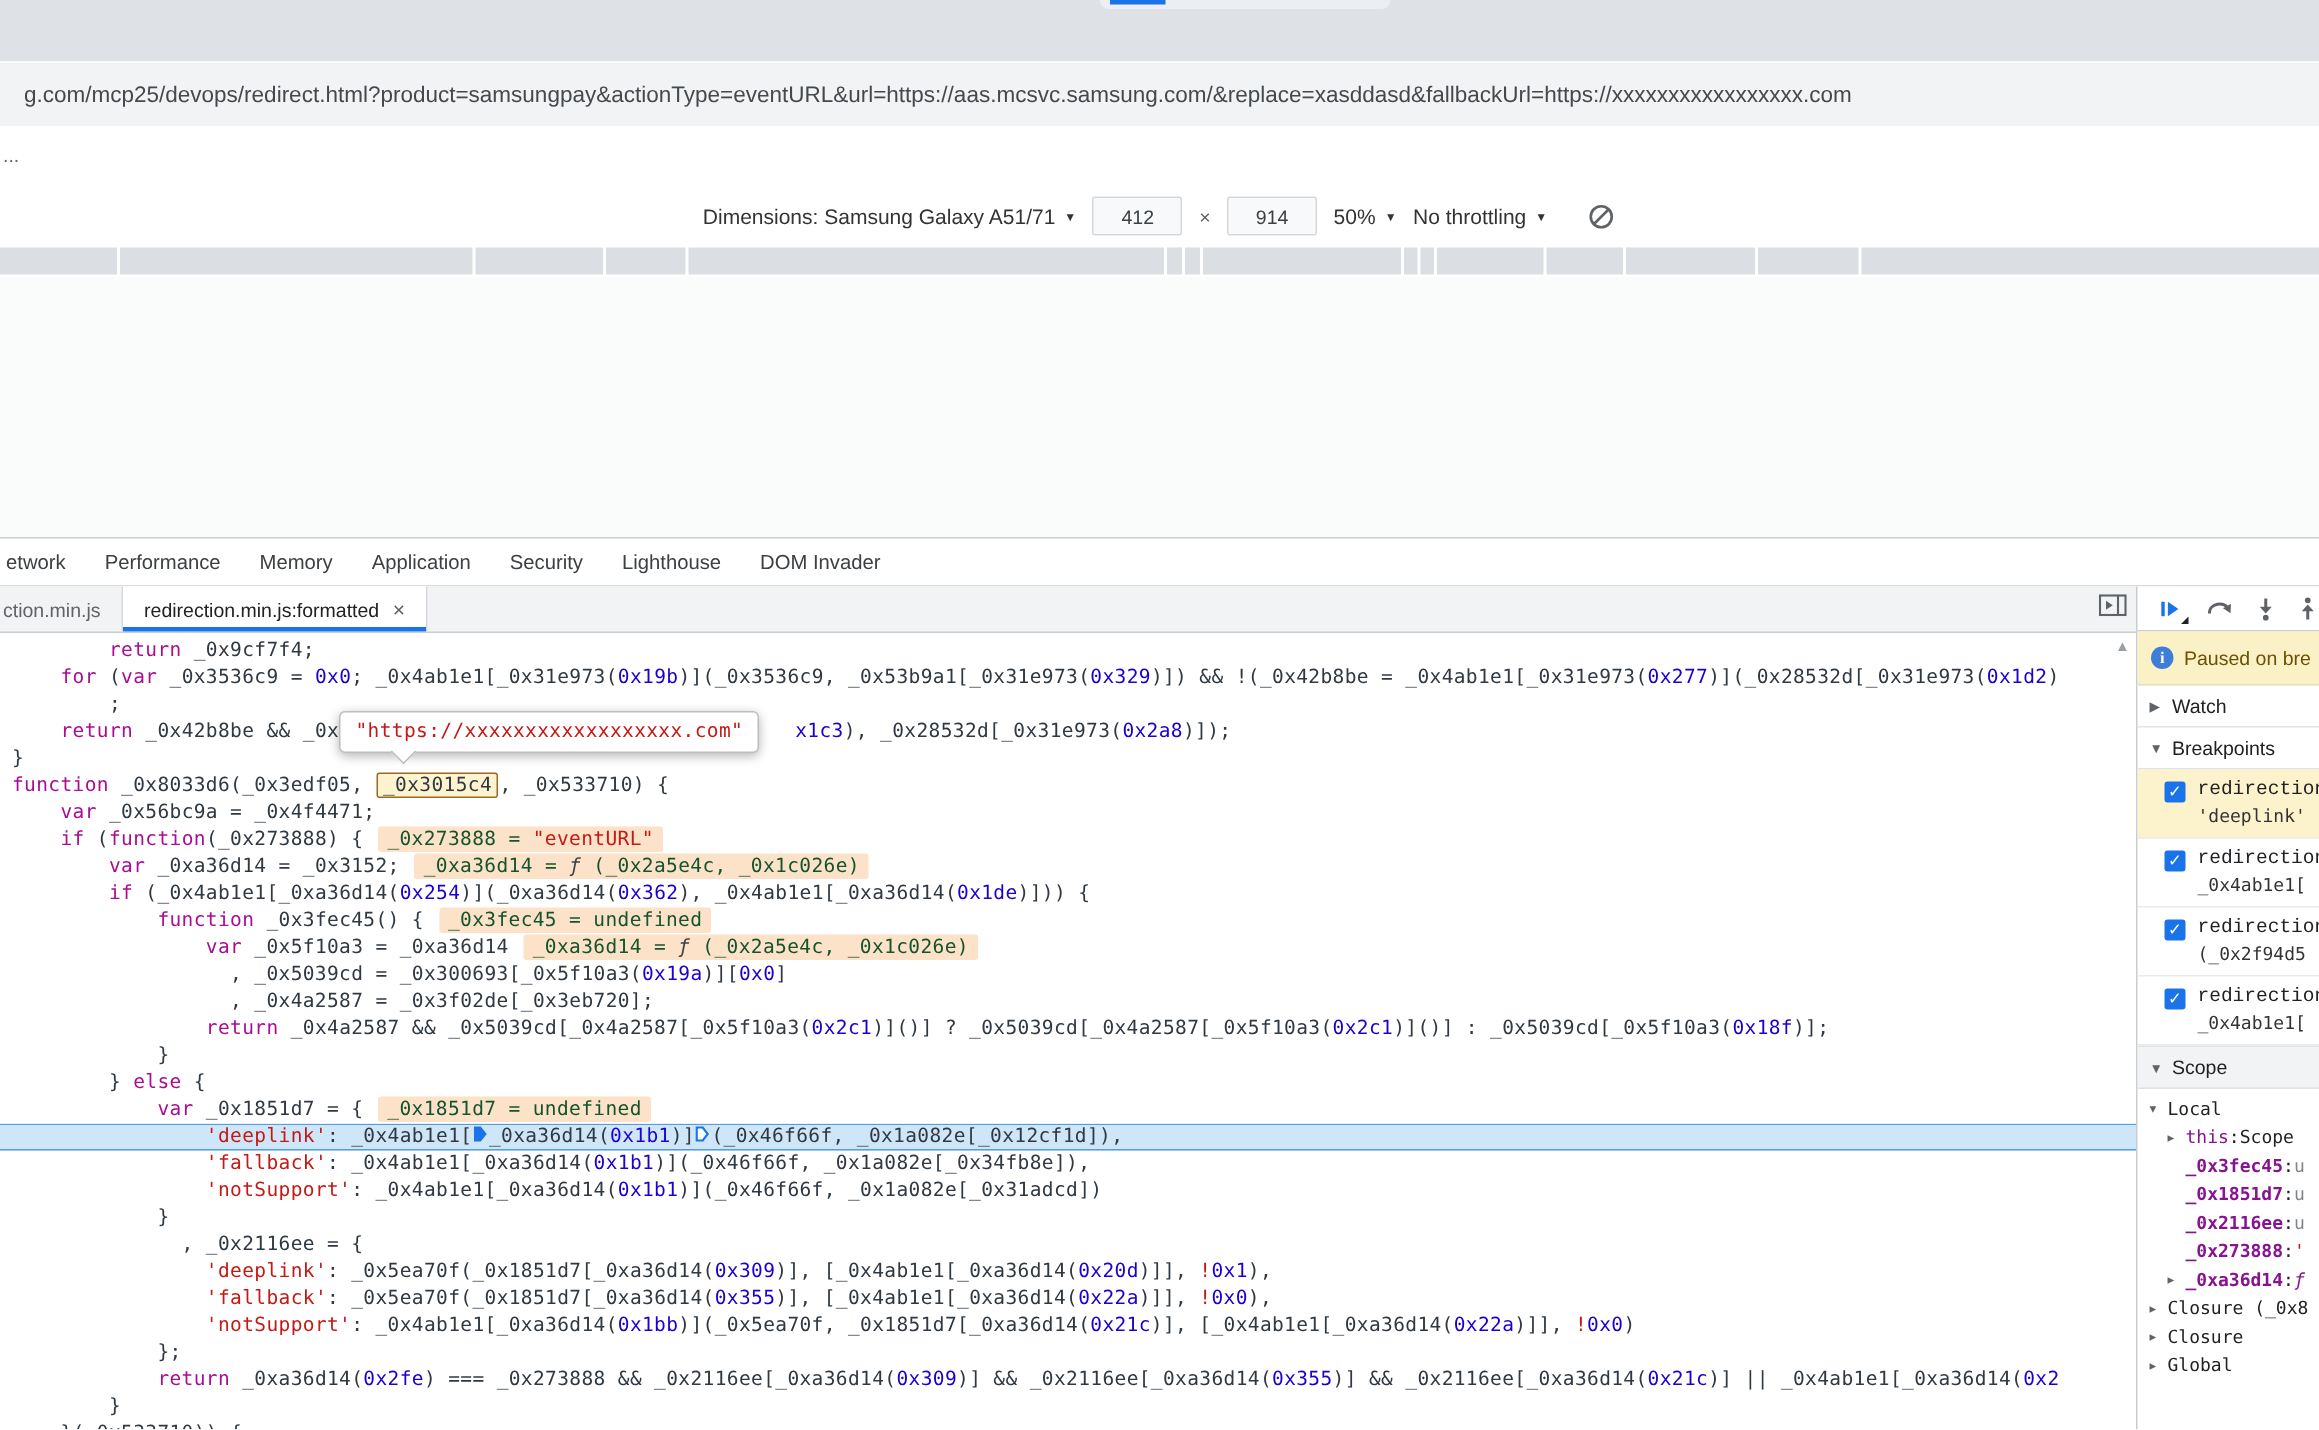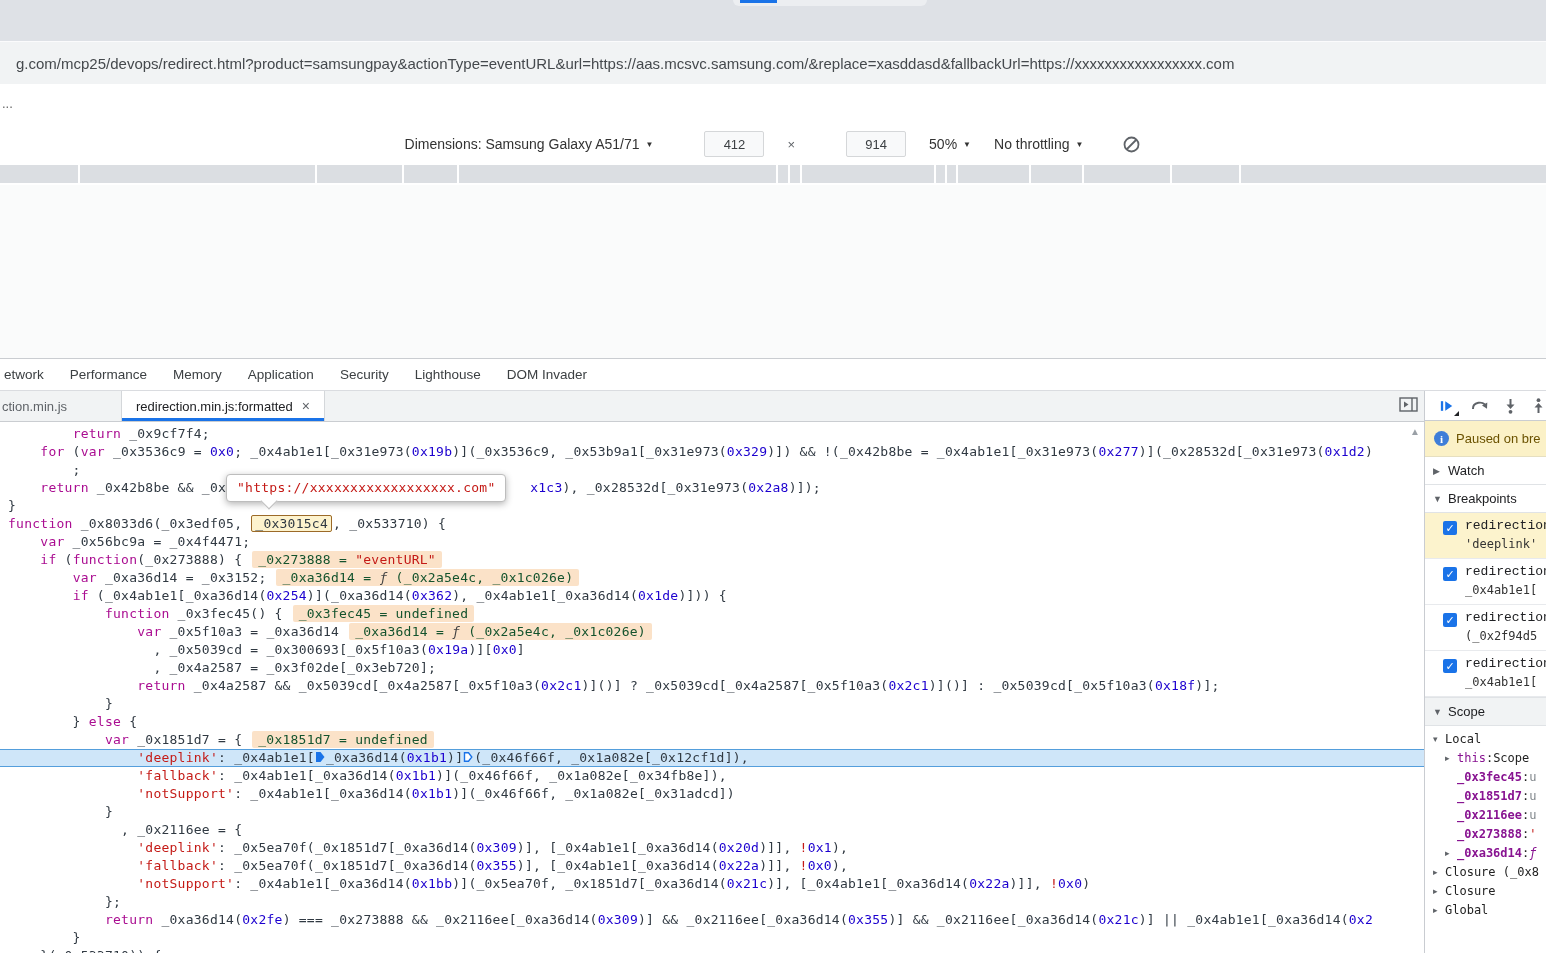--- a/index.html
+++ b/index.html
@@ -11,26 +11,26 @@
   .tab-sliver{position:absolute;left:733px;top:0;width:194px;height:6px;background:#eceef1;border-radius:0 0 7px 7px;}
   .loading-bar{position:absolute;left:740px;top:0;width:37px;height:3px;background:#1a73e8;}
   .url-bar{position:absolute;left:0;top:41px;width:1546px;height:43px;background:#f1f3f4;
            display:flex;align-items:center;border-top:1px solid #fbfbfc;box-sizing:border-box;}
   .url-text{font-size:15px;color:#45494d;padding-left:16px;white-space:nowrap;overflow:hidden;}
   .mid-strip{position:absolute;left:0;top:84px;width:1546px;height:79px;background:#ffffff;}
   .overflow-dots{position:absolute;left:2px;top:12px;font-size:13px;color:#666;}
 
   
   .device-toolbar{position:absolute;left:0;bottom:2px;width:100%;height:34px;
-                  display:flex;align-items:center;justify-content:center;gap:23px;
+                  display:flex;align-items:center;justify-content:center;gap:11px;
                   font-size:14px;color:#333;}
   .dd{display:flex;align-items:center;gap:6px;white-space:nowrap;cursor:default;}
   .dd .caret{font-size:8px;color:#333;}
   .dim-input{width:54px;height:22px;border:1px solid #d5d7d9;background:#f8f9fa;border-radius:2px;
-             text-align:center;font-size:13px;color:#3c4043;font-family:"Liberation Sans",sans-serif;margin-left:28px;}
+             text-align:center;font-size:13px;color:#3c4043;font-family:"Liberation Sans",sans-serif;}
   .x-sign{color:#5f6368;font-size:13px;}
   .rotate-icon{margin-left:16px;display:flex;align-items:center;}
 
   
   .seg-band{position:absolute;left:0;top:163px;width:1546px;height:22px;background:#ffffff;
             display:flex;gap:2px;padding-top:2px;box-sizing:border-box;}
   .seg{height:18px;background:#dbdee2;}
 
   
   .page-area{position:absolute;left:0;top:185px;width:1546px;height:173px;background:#fafbfb;}
@@ -43,21 +43,21 @@
   
   .devtools{position:absolute;left:0;top:358px;width:1546px;height:595px;background:#fff;border-top:1px solid #cacdd1;box-sizing:border-box;}
   .dt-toolbar{height:31px;display:flex;align-items:center;border-bottom:1px solid #dadce0;
               font-size:13.5px;color:#3c4043;overflow:hidden;}
   .dt-tab{padding:0 13px;white-space:nowrap;}
   .dt-tab:first-child{margin-left:-9px;}
   .dt-main{display:flex;height:562px;}
   .editor-col{flex:1;display:flex;flex-direction:column;min-width:0;}
 
   
-  .file-bar{height:30px;background:#f1f3f4;border-bottom:1px solid #cacdd1;display:flex;align-items:stretch;box-sizing:content-box;gap:40px;}
+  .file-bar{height:30px;background:#f1f3f4;border-bottom:1px solid #cacdd1;display:flex;align-items:stretch;box-sizing:content-box;}
   .ftab{display:flex;align-items:center;padding:0 14px;font-size:13px;color:#5f6368;white-space:nowrap;}
   .ftab.inactive{margin-left:-12px;}
   .ftab.active{position:relative;background:#fff;color:#202124;border-left:1px solid #d4d7da;border-right:1px solid #d4d7da;gap:9px;}
   .ftab.active .underline{position:absolute;left:0;bottom:0;width:100%;height:3px;background:#1a73e8;}
   .ftab .close{color:#5f6368;font-size:14px;}
   .filebar-right{margin-left:auto;display:flex;align-items:center;padding-right:6px;}
 
   
   .code{position:relative;flex:1;background:#fff;overflow:hidden;padding-top:3px;}
   .cl{height:18px;line-height:18px;white-space:pre;padding-left:8px;

